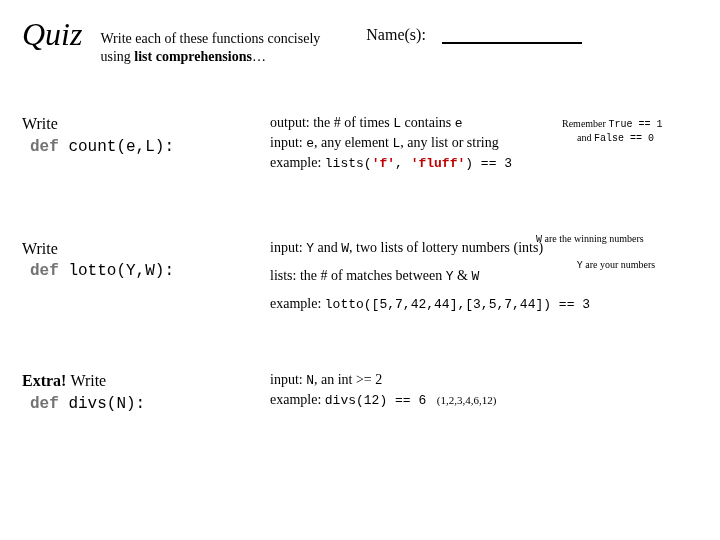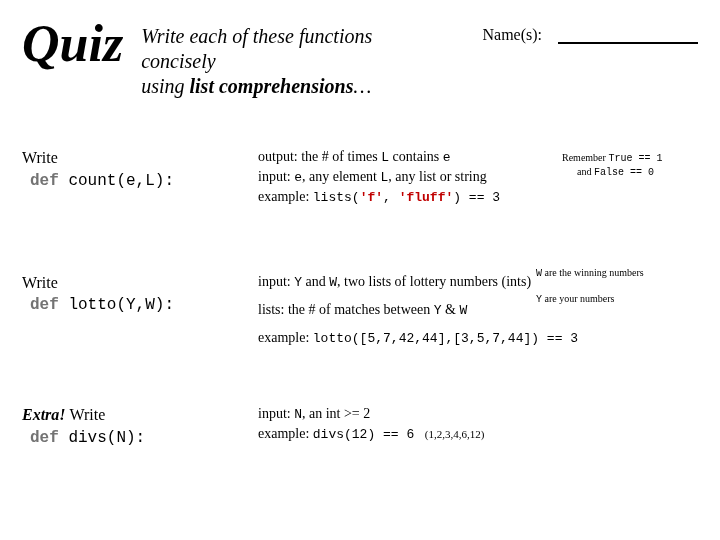--- a/index.html
+++ b/index.html
@@ -9,49 +9,48 @@
     background: #fff;
     font-family: Georgia, 'Times New Roman', serif;
     color: #000;
     position: relative;
     padding: 18px 22px;
   }
   .mono { font-family: 'Courier New', Courier, monospace; }
   .header { display: flex; align-items: flex-start; gap: 18px; }
   .quiz-title {
     font-style: italic;
-    font-size: 52px;
-    font-weight: bold;
+    font-size: 32px;
+    font-weight: normal;
     line-height: 1;
   }
   .instructions {
-    font-style: italic;
-    font-size: 20px;
+    font-size: 14px;
     line-height: 1.25;
-    margin-top: 6px;
+    margin-top: 12px;
   }
   .bold { font-weight: bold; }
   .names-wrap {
     display: flex;
     align-items: flex-end;
     gap: 16px;
     margin-left: 28px;
     margin-top: 8px;
   }
   .names-label { font-size: 16px; }
   .names-line {
     display: inline-block;
     width: 140px;
     border-bottom: 2px solid #000;
     height: 16px;
   }
 
   .problem {
     display: flex;
-    gap: 6px;
+    gap: 18px;
     margin-top: 48px;
     position: relative;
   }
   .problem.p2 { margin-top: 64px; }
   .problem.p3 { margin-top: 56px; }
   .left-col {
     width: 230px;
     flex: 0 0 230px;
     font-size: 16px;
     line-height: 1.35;
@@ -67,23 +66,23 @@
   .blue { color: #737373; font-weight: bold; }
 
   .note {
     position: absolute;
     font-size: 10px;
     line-height: 1.3;
   }
   .note .mono { font-size: 10px; }
   .note-remember { right: -4px; top: 4px; width: 140px; }
   .note-w { right: 2px; top: -6px; width: 160px; }
-  .note-y { right: 2px; top: 20px; width: 160px; }
+  .note-y { right: 2px; top: 20px; width: 160px; text-align: center; }
   .tiny { font-size: 11px; }
-  .extra { font-style: italic; font-weight: bold; }
+  .extra { font-weight: bold; }
 </style>
 </head>
 <body>
 
 <div class="header">
   <div class="quiz-title">Quiz</div>
   <div class="instructions">
     <span>Write each of these functions concisely</span><br>
     <span>using </span><span class="bold">list comprehensions</span><span>…</span>
   </div>

